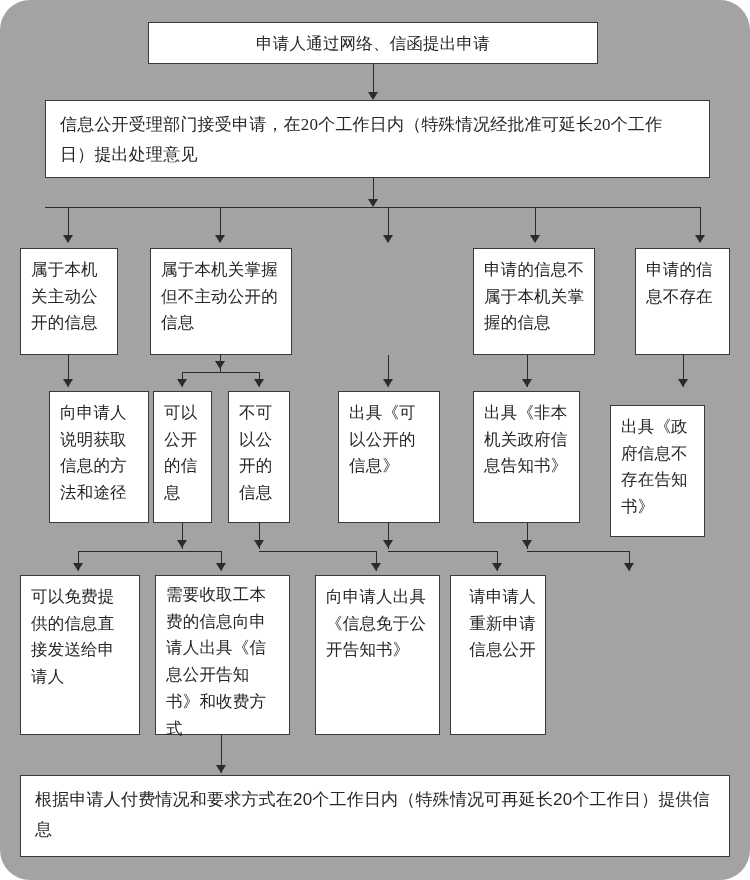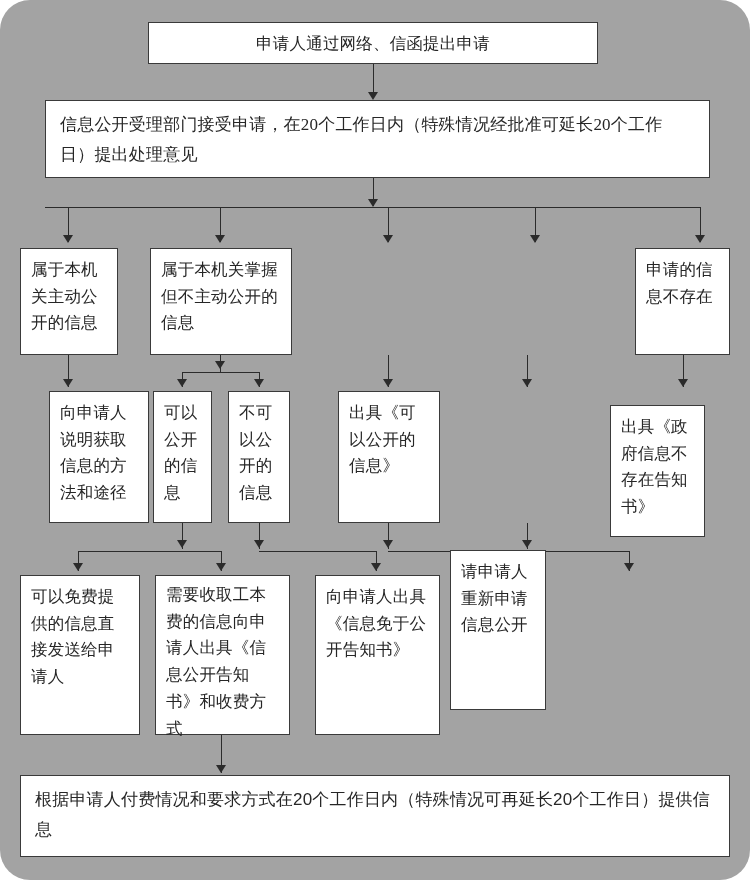--- a/index.html
+++ b/index.html
@@ -88,20 +88,21 @@
   <div class="arrow" style="left:382.5px; top:235px;"></div>
 
   <div class="vline" style="left:535px; top:207px; height:35px;"></div>
   <div class="arrow" style="left:529.5px; top:235px;"></div>
 
   <div class="vline" style="left:700px; top:207px; height:35px;"></div>
   <div class="arrow" style="left:694.5px; top:235px;"></div>
 
   <div class="node" style="left:20px; top:248px; width:98px; height:107px;">属于本机关主动公开的信息</div>
   <div class="node" style="left:150px; top:248px; width:142px; height:107px;">属于本机关掌握但不主动公开的信息</div>
+  <div class="node" style="left:473px; top:248px; width:122px; height:107px;">申请的信息不属于本机关掌握的信息</div>
   <div class="node" style="left:635px; top:248px; width:95px; height:107px;">申请的信息不存在</div>
 
   <div class="vline" style="left:68px; top:355px; height:32px;"></div>
   <div class="arrow" style="left:62.5px; top:379px;"></div>
 
   <div class="vline" style="left:220px; top:355px; height:17px;"></div>
   <div class="arrow" style="left:214.5px; top:361px;"></div>
   <div class="hline" style="left:182px; top:372px; width:77px;"></div>
   <div class="vline" style="left:182px; top:372px; height:15px;"></div>
   <div class="arrow" style="left:176.5px; top:379px;"></div>
@@ -114,20 +115,21 @@
   <div class="vline" style="left:527px; top:355px; height:32px;"></div>
   <div class="arrow" style="left:521.5px; top:379px;"></div>
 
   <div class="vline" style="left:683px; top:355px; height:32px;"></div>
   <div class="arrow" style="left:677.5px; top:379px;"></div>
 
   <div class="node" style="left:20px; top:391px; width:100px; height:132px;margin-left:29px;">向申请人说明获取信息的方法和途径</div>
   <div class="node" style="left:153px; top:391px; width:59px; height:132px;">可以公开的信息</div>
   <div class="node" style="left:228px; top:391px; width:62px; height:132px;">不可以公开的信息</div>
   <div class="node" style="left:338px; top:391px; width:102px; height:132px;">出具《可以公开的信息》</div>
+  <div class="node" style="left:473px; top:391px; width:107px; height:132px;">出具《非本机关政府信息告知书》</div>
   <div class="node" style="left:610px; top:391px; width:95px; height:132px;margin-top:14px;">出具《政府信息不存在告知书》</div>
 
   <div class="vline" style="left:182px; top:523px; height:26px;"></div>
   <div class="arrow" style="left:176.5px; top:540px;"></div>
   <div class="hline" style="left:78px; top:551px; width:143px;"></div>
   <div class="vline" style="left:78px; top:551px; height:20px;"></div>
   <div class="arrow" style="left:72.5px; top:563px;"></div>
   <div class="vline" style="left:221px; top:551px; height:20px;"></div>
   <div class="arrow" style="left:215.5px; top:563px;"></div>
 
@@ -145,20 +147,20 @@
 
   <div class="vline" style="left:527px; top:523px; height:26px;"></div>
   <div class="arrow" style="left:521.5px; top:540px;"></div>
   <div class="hline" style="left:527px; top:551px; width:102px;"></div>
   <div class="vline" style="left:629px; top:551px; height:20px;"></div>
   <div class="arrow" style="left:623.5px; top:563px;"></div>
 
   <div class="node" style="left:20px; top:575px; width:120px; height:160px;">可以免费提供的信息直接发送给申请人</div>
   <div class="node" style="left:155px; top:575px; width:135px; height:160px;font-family:Liberation Mono, monospace;">需要收取工本费的信息向申请人出具《信息公开告知书》和收费方式</div>
   <div class="node" style="left:315px; top:575px; width:125px; height:160px;">向申请人出具《信息免于公开告知书》</div>
-  <div class="node" style="left:450px; top:550px; width:96px; height:160px;">请申请人重新申请信息公开</div>
+  <div class="node" style="left:450px; top:575px; width:96px; height:160px;text-align:right;">请申请人重新申请信息公开</div>
 
   <div class="vline" style="left:221px; top:735px; height:38px;"></div>
   <div class="arrow" style="left:215.5px; top:765px;"></div>
 
   <div class="node wide" style="left:20px; top:775px; width:710px; height:82px;">根据申请人付费情况和要求方式在20个工作日内（特殊情况可再延长20个工作日）提供信息</div>
 
 </div>
 
 </body></html>

